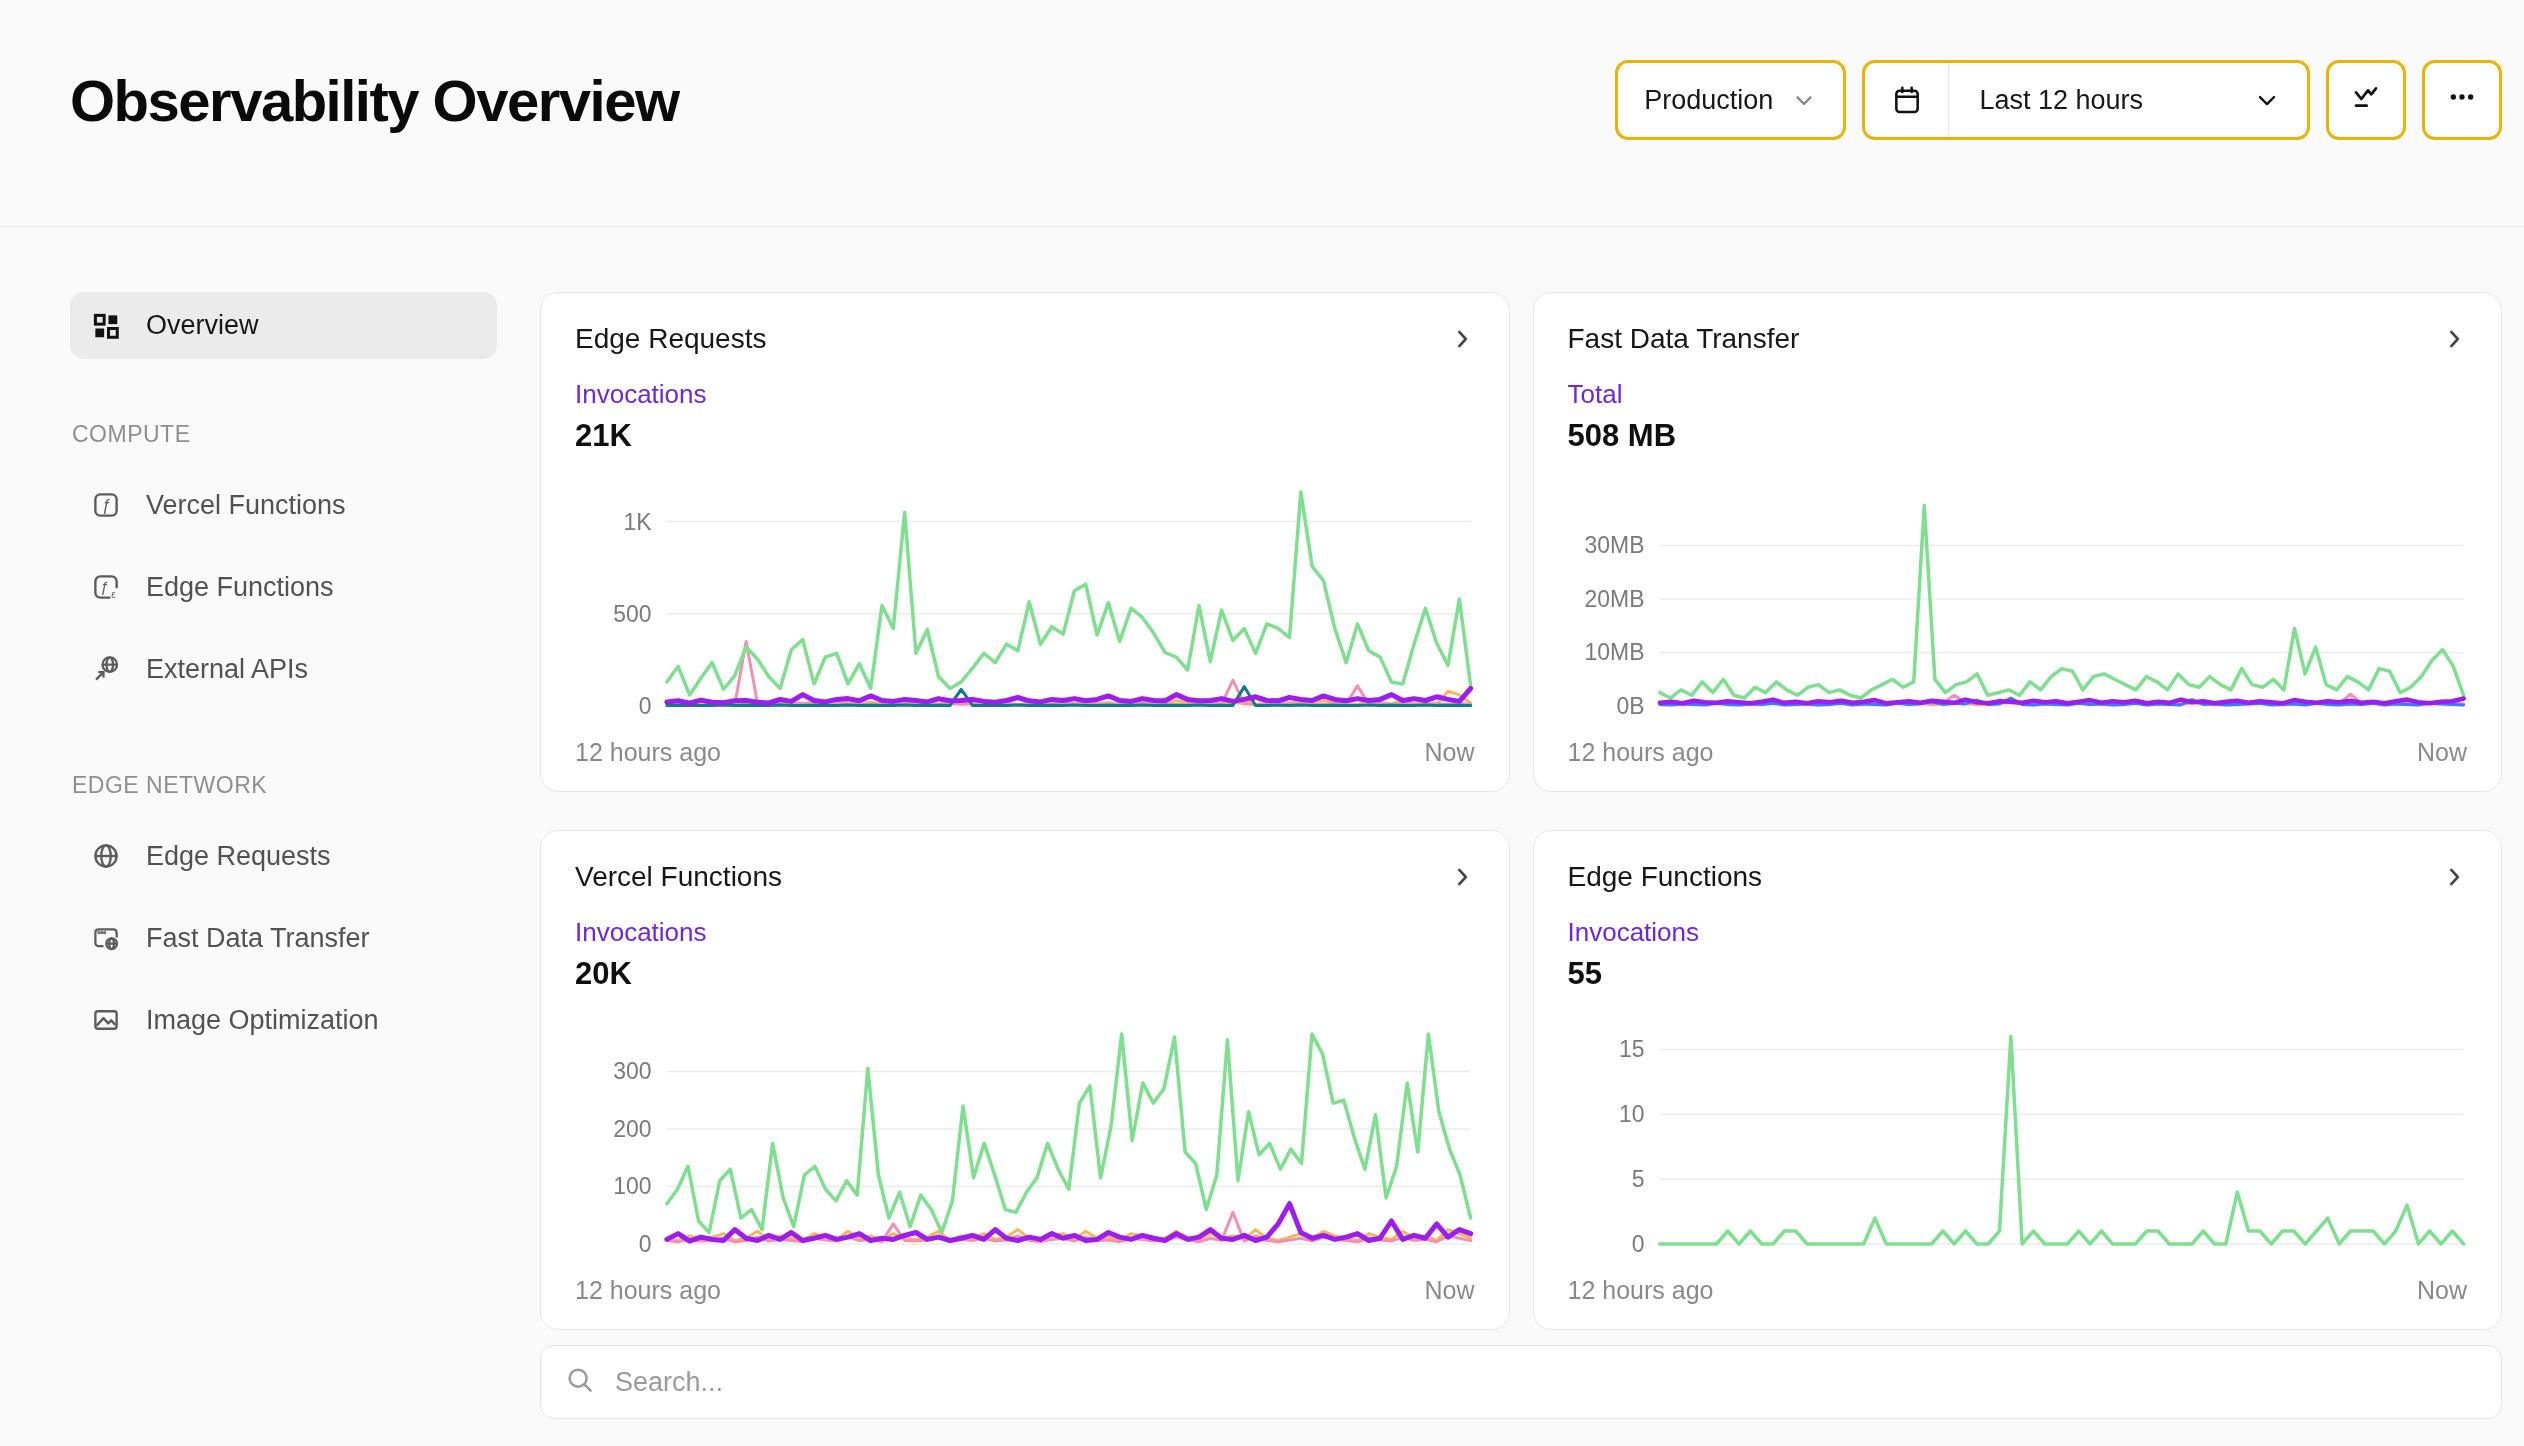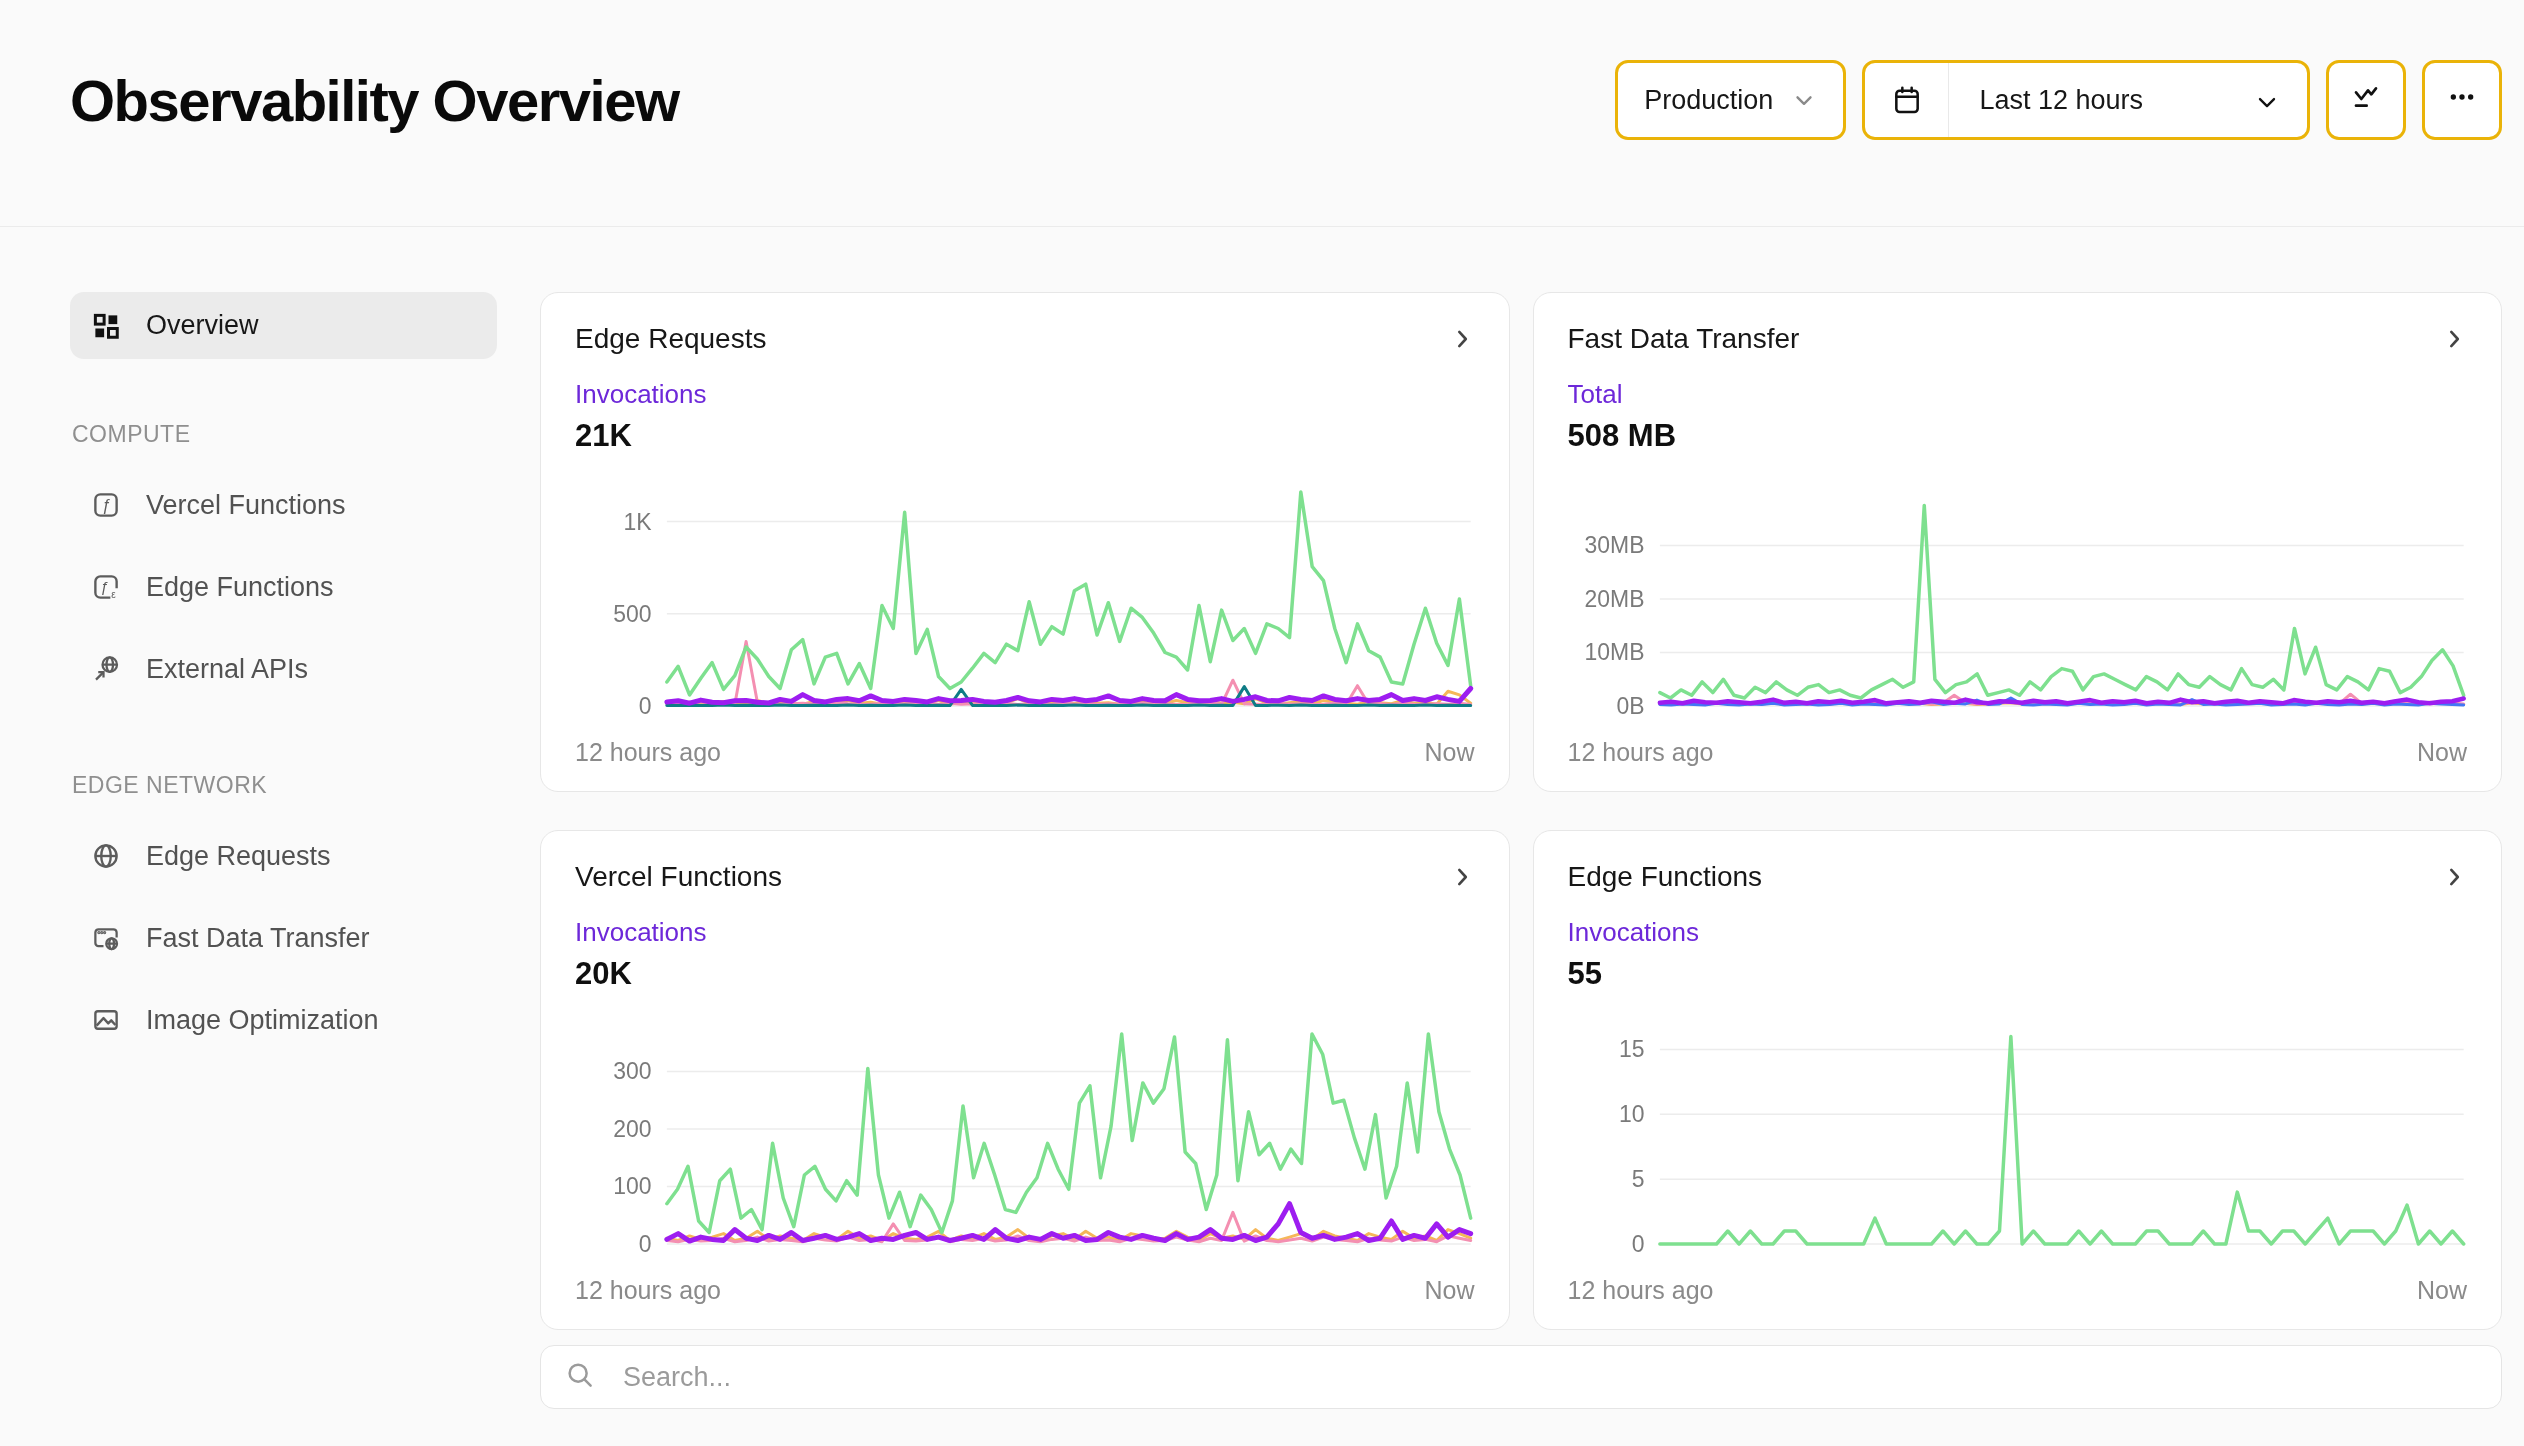--- a/index.html
+++ b/index.html
@@ -9,21 +9,21 @@
   .header { height:227px; display:flex; align-items:center; justify-content:space-between;
             padding:0 22px 26px 70px; border-bottom:1px solid #ebebeb; }
   .page-title { font-size:58px; font-weight:700; letter-spacing:-1.5px; color:#0a0a0a; }
   .controls { display:flex; align-items:center; gap:16px; }
   .btn { background:#fff; border:3px solid #eab308; border-radius:13px; height:80px;
          display:flex; align-items:center; font-size:27px; color:#171717; cursor:pointer; }
   .btn-env { padding:0 26px; gap:18px; }
   .btn-range { padding:0; }
   .seg-cal { width:84px; height:100%; display:flex; align-items:center; justify-content:center;
              border-right:1px solid #e9e9e9; }
-  .seg-text { display:flex; align-items:flex-end; gap:110px; padding:0 26px 0 30px; }
+  .seg-text { display:flex; align-items:center; gap:110px; padding:0 26px 0 30px; }
   .btn-icon { width:80px; justify-content:center; }
   .chev { display:flex; }
 
   
   .content { display:flex; gap:43px; padding:65px 22px 0 70px; }
   .sidebar { width:427px; flex-shrink:0; }
   .nav-item { height:82px; display:flex; align-items:center; gap:24px; padding:0 20px;
               font-size:27px; color:#525252; border-radius:14px; cursor:pointer; }
   .nav-item.active { height:67px; background:#ebebeb; color:#171717; font-weight:500; }
   .nav-icon { width:32px; height:32px; flex-shrink:0; display:flex; align-items:center; justify-content:center; color:#5c5c5c; }
@@ -39,22 +39,22 @@
   .card-head { display:flex; align-items:center; justify-content:space-between; }
   .card-title { font-size:28px; font-weight:500; color:#171717; }
   .card-chevron { color:#444; cursor:pointer; display:flex; }
   .metric-label { font-size:26px; color:#6d28d9; margin-top:24px; }
   .metric-value { font-size:31px; font-weight:700; color:#0f0f0f; margin-top:8px; }
   .chart-area { margin-top:28px; height:252px; }
   .chart-area svg { width:100%; height:100%; display:block; overflow:visible; }
   .xlabels { display:flex; justify-content:space-between; font-size:25px; color:#8a8a8a; margin-top:4px; }
 
   
-  .searchbar { margin-top:15px; height:64px; background:#fff; border:1px solid #e5e5e5; border-radius:14px;
-               display:flex; align-items:center; gap:28px; padding:0 24px; }
+  .searchbar { margin-top:15px; height:74px; background:#fff; border:1px solid #e5e5e5; border-radius:14px;
+               display:flex; align-items:center; gap:20px; padding:0 24px; }
   .searchbar input { border:none; outline:none; flex:1; font-size:27px; font-family:inherit; color:#171717; background:transparent; }
   .searchbar input::placeholder { color:#9b9b9b; }
 
   svg text { font-family:"Liberation Sans", sans-serif; }
 </style>
 </head>
 <body>
 
 <div class="header">
   <div class="page-title">Observability Overview</div>

